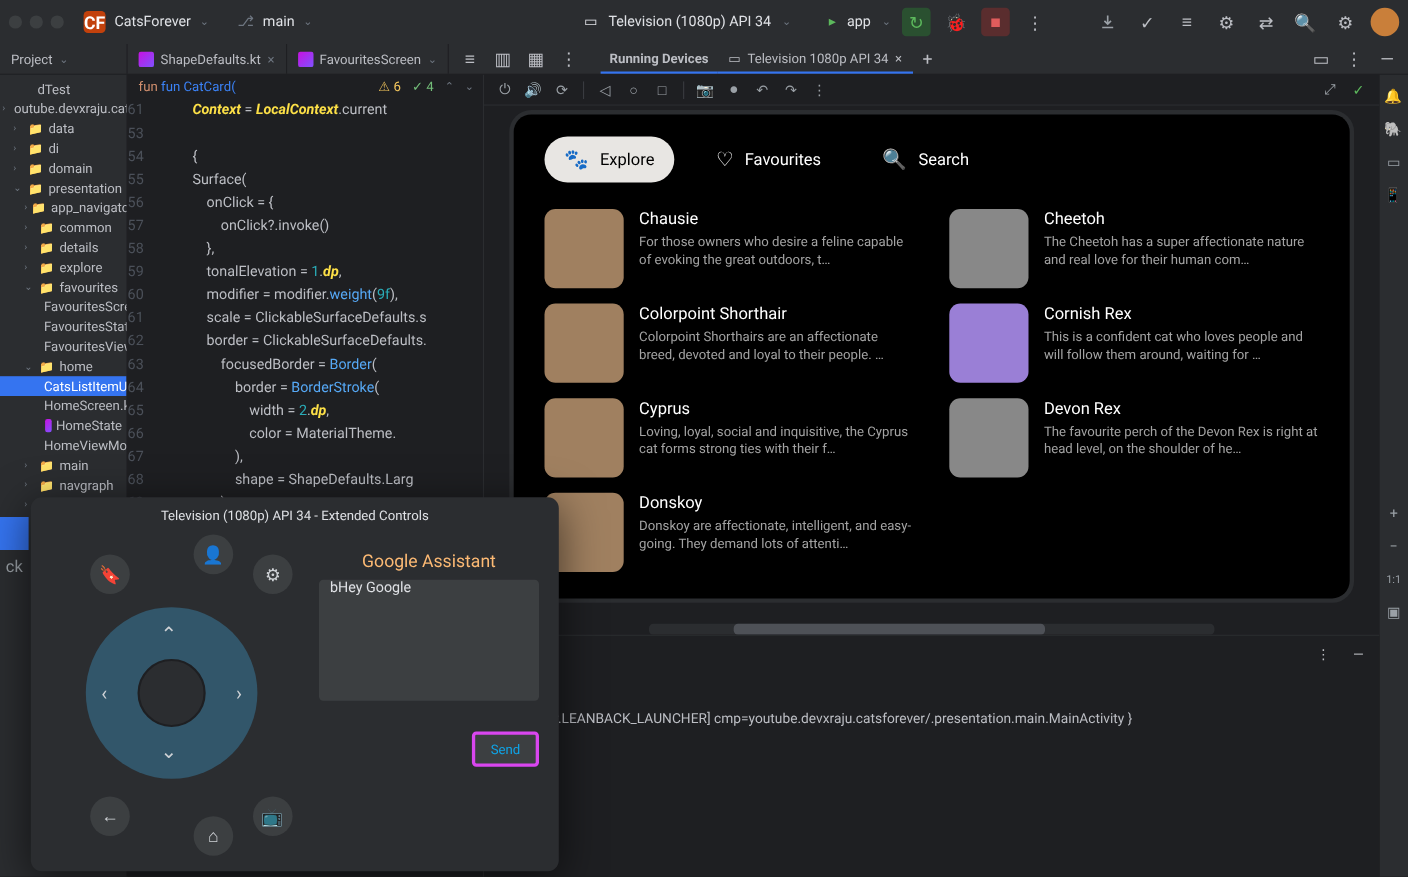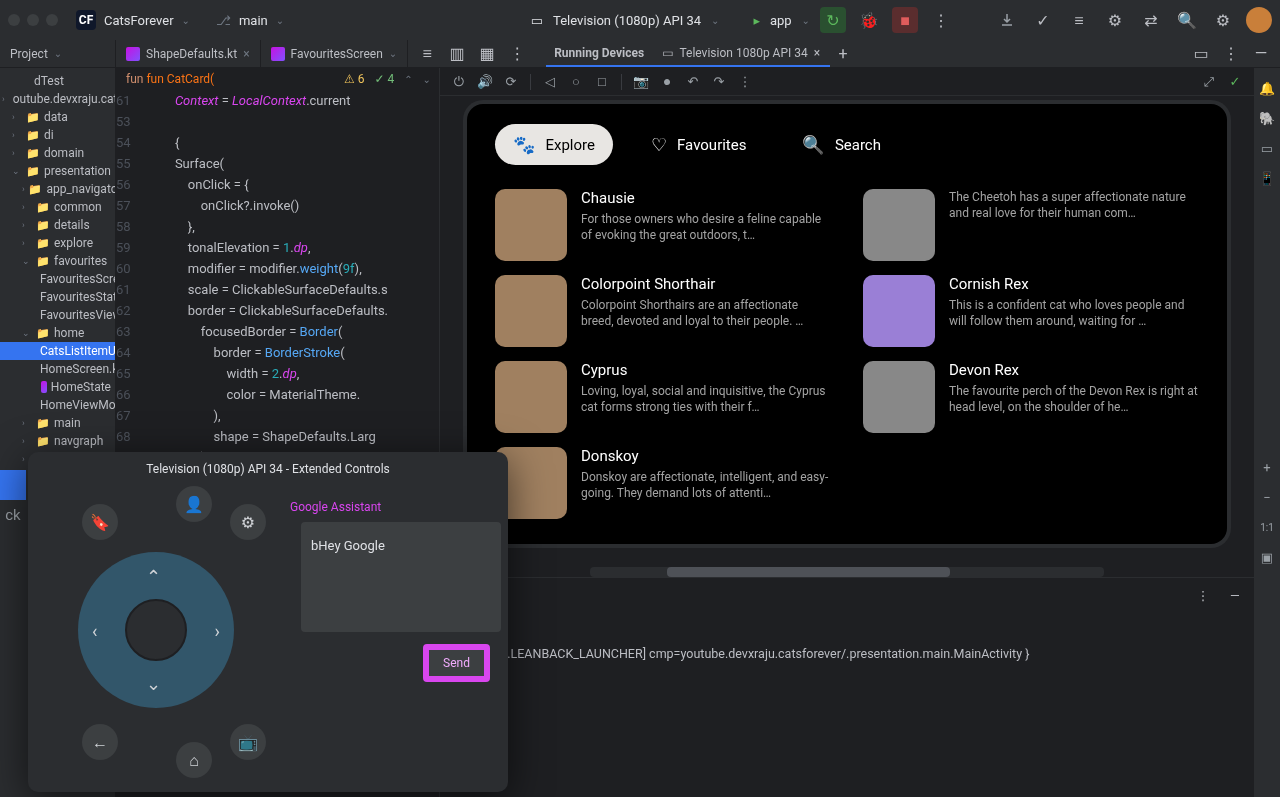--- a/index.html
+++ b/index.html
@@ -2,21 +2,21 @@
 <html><head>
 <meta charset="utf-8">
 <style>
 * { margin: 0; padding: 0; box-sizing: border-box; font-family: -apple-system, BlinkMacSystemFont, "Segoe UI", Roboto, sans-serif; }
 body { background: #1e1f22; color: #bcbec4; width: 1280px; height: 797px; overflow: hidden; position: relative; }
 
 
 .titlebar { height: 40px; background: #2b2d30; display: flex; align-items: center; padding: 0 8px; gap: 8px; }
 .traffic-lights { display: flex; gap: 7px; margin-right: 10px; }
 .tl { width: 12px; height: 12px; border-radius: 50%; background: #3c3f41; }
-.proj-badge { width: 20px; height: 20px; background: #0f172a; border-radius: 4px; display: flex; align-items: center; justify-content: center; font-size: 12px; font-weight: bold; color: #fff; }
+.proj-badge { width: 20px; height: 20px; background: #c2410c; border-radius: 4px; display: flex; align-items: center; justify-content: center; font-size: 16px; font-weight: bold; color: #fff; }
 .titlebar .txt { font-size: 13px; color: #dfe1e5; }
 .titlebar .sep { color: #6e7681; }
 .chev { color: #6e7681; font-size: 10px; }
 .spacer { flex: 1; }
 .titlebar-right { display: flex; align-items: center; gap: 10px; }
 .icon-btn { width: 26px; height: 26px; display: flex; align-items: center; justify-content: center; border-radius: 4px; cursor: pointer; }
 .run-btn { background: #2a5030; color: #5cb85c; }
 .stop-btn { background: #5a2d2e; color: #e05c5c; }
 .debug-btn { color: #5cb85c; }
 .avatar { width: 26px; height: 26px; border-radius: 50%; background: #c97f3a; }
@@ -42,21 +42,21 @@
 .tree-ico.kt { width: 12px; height: 12px; background: linear-gradient(135deg,#c711e1,#7f52ff); border-radius: 2px; }
 
 
 .editor-area { width: 324px; display: flex; flex-direction: column; background: #1e1f22; border-right: 1px solid #2b2d30; position: relative; }
 .gutter-and-code { display: flex; flex: 1; overflow: hidden; font-family: "JetBrains Mono", Menlo, monospace; font-size: 13px; line-height: 21px; }
 .gutter { width: 40px; color: #4b5059; padding-right: 8px; padding-top: 0; }
 .code { flex: 1; padding-left: 6px; white-space: pre; overflow: hidden; }
 .kw { color: #cf8e6d; }
 .fn { color: #56a8f5; }
 .nm { color: #2aacb8; }
-.id { color: #d946ef; font-style: italic; }
+.id { color: #fde047; font-style: italic; font-weight: bold; }
 .badge-warn { color: #f2c55c; }
 .badge-ok { color: #73bd79; }
 
 
 .right-panel { flex: 1; display: flex; flex-direction: column; background: #1e1f22; position: relative; }
 .emu-toolbar { height: 28px; display: flex; align-items: center; gap: 4px; padding: 0 8px; border-bottom: 1px solid #2b2d30; }
 .emu-toolbar .tb-ico { width: 22px; height: 22px; display: flex; align-items: center; justify-content: center; color: #9aa0a6; cursor: pointer; font-size: 13px; }
 .emu-toolbar .tb-sep { width: 1px; height: 16px; background: #393b40; margin: 0 4px; }
 .emu-screen-wrap { flex: 1; display: flex; justify-content: center; padding: 8px 24px 0 24px; }
 .emu-screen { width: 760px; height: 440px; background: #000; border-radius: 16px; padding: 20px 28px; box-shadow: 0 0 0 4px #2b2d30; overflow: hidden; }
@@ -85,23 +85,23 @@
 
 
 .ext-ctrl { position: absolute; left: 28px; top: 452px; width: 480px; height: 340px; background: #2b2d30; border-radius: 10px; box-shadow: 0 8px 40px rgba(0,0,0,0.6); padding: 12px 18px; display: flex; gap: 24px; }
 .ext-title { font-size: 12px; color: #dfe1e5; position: absolute; top: 10px; left: 0; right: 0; text-align: center; }
 .dpad-area { position: relative; width: 220px; margin-top: 36px; }
 .side-circ { position: absolute; width: 36px; height: 36px; border-radius: 50%; background: #3c3f41; display: flex; align-items: center; justify-content: center; color: #cfd2d6; cursor: pointer; }
 .dpad { position: absolute; left: 32px; top: 52px; width: 156px; height: 156px; border-radius: 50%; background: #32566a; display: flex; align-items: center; justify-content: center; }
 .dpad-center { width: 62px; height: 62px; border-radius: 50%; background: #2b2d30; border: 2px solid #1e1f22; }
 .dpad-arrow { position: absolute; color: #cfd2d6; font-size: 18px; cursor: pointer; }
 .ga-panel { flex: 1; margin-top: 36px; }
-.ga-title { font-size: 12px; color: #d946ef; margin-bottom: 8px; }
-.ga-input { width: 100%; height: 110px; background: #3c3f41; border-radius: 4px; padding: 16px 10px; color: #dfe1e5; font-size: 13px; margin-left: 11px; }
-.send-btn { float: right; margin-top: 12px; background: #3c3f41; border: 6px solid #d946ef; color: #f0abfc; font-size: 12px; padding: 6px 14px; border-radius: 4px; cursor: pointer; }
+.ga-title { font-size: 16px; color: #fdba74; margin-bottom: 8px; text-align: center; }
+.ga-input { width: 100%; height: 110px; background: #3c3f41; border-radius: 4px; padding: 0 10px; color: #dfe1e5; font-size: 13px; }
+.send-btn { float: right; margin-top: 28px; background: #3c3f41; border: 3px solid #d946ef; color: #0ea5e9; font-size: 12px; padding: 6px 14px; border-radius: 4px; cursor: pointer; }
 
 
 .left-rail { position: absolute; left: 0; top: 470px; width: 26px; height: 120px; background: #2b2d30; }
 .left-rail-item { width: 26px; height: 30px; display: flex; align-items: center; justify-content: center; font-size: 15px; color: #9aa0a6; }
 .left-rail-item.active { background: #3574f0; color: #fff; }
 
 svg { display: block; }
 </style>
 </head>
 <body>
@@ -295,21 +295,21 @@
       </div>
       <div class="tree-row" style="padding-left: 22px;">
         <span class="tree-arrow">›</span>
         <span class="tree-ico">📁</span>
         <span>search</span>
       </div>
     </div>
 
   <div class="editor-area">
     <div style="height:22px;display:flex;align-items:center;padding-left:10px;font-family:Menlo,monospace;font-size:12px;color:#bcbec4;justify-content:space-between;padding-right:8px">
-      <div><span class="kw">fun</span> <span style="color:#f97316">fun CatCard(</span></div>
+      <div><span class="kw">fun</span> <span style="color:#3b82f6">fun CatCard(</span></div>
       <div style="display:flex;gap:10px;align-items:center">
         <span class="badge-warn">⚠ <span>6</span></span>
         <span class="badge-ok">✓ <span>4</span></span>
         <span class="chev">⌃</span>
         <span class="chev">⌄</span>
       </div>
     </div>
     <div class="gutter-and-code">
       <div class="gutter" id="gutter">
           <div>61</div>
@@ -376,20 +376,21 @@
             <div class="cat-card">
               <div class="cat-img tan"></div>
     <div>
                 <div class="cat-title">Chausie</div>
     <div class="cat-desc">For those owners who desire a feline capable of evoking the great outdoors, t…</div>
               </div>
             </div>
             <div class="cat-card">
               <div class="cat-img grey"></div>
     <div>
+                <div class="cat-title">Cheetoh</div>
     <div class="cat-desc">The Cheetoh has a super affectionate nature and real love for their human com…</div>
               </div>
             </div>
             <div class="cat-card">
               <div class="cat-img tan"></div>
     <div>
                 <div class="cat-title">Colorpoint Shorthair</div>
     <div class="cat-desc">Colorpoint Shorthairs are an affectionate breed, devoted and loyal to their people. …</div>
               </div>
             </div>

